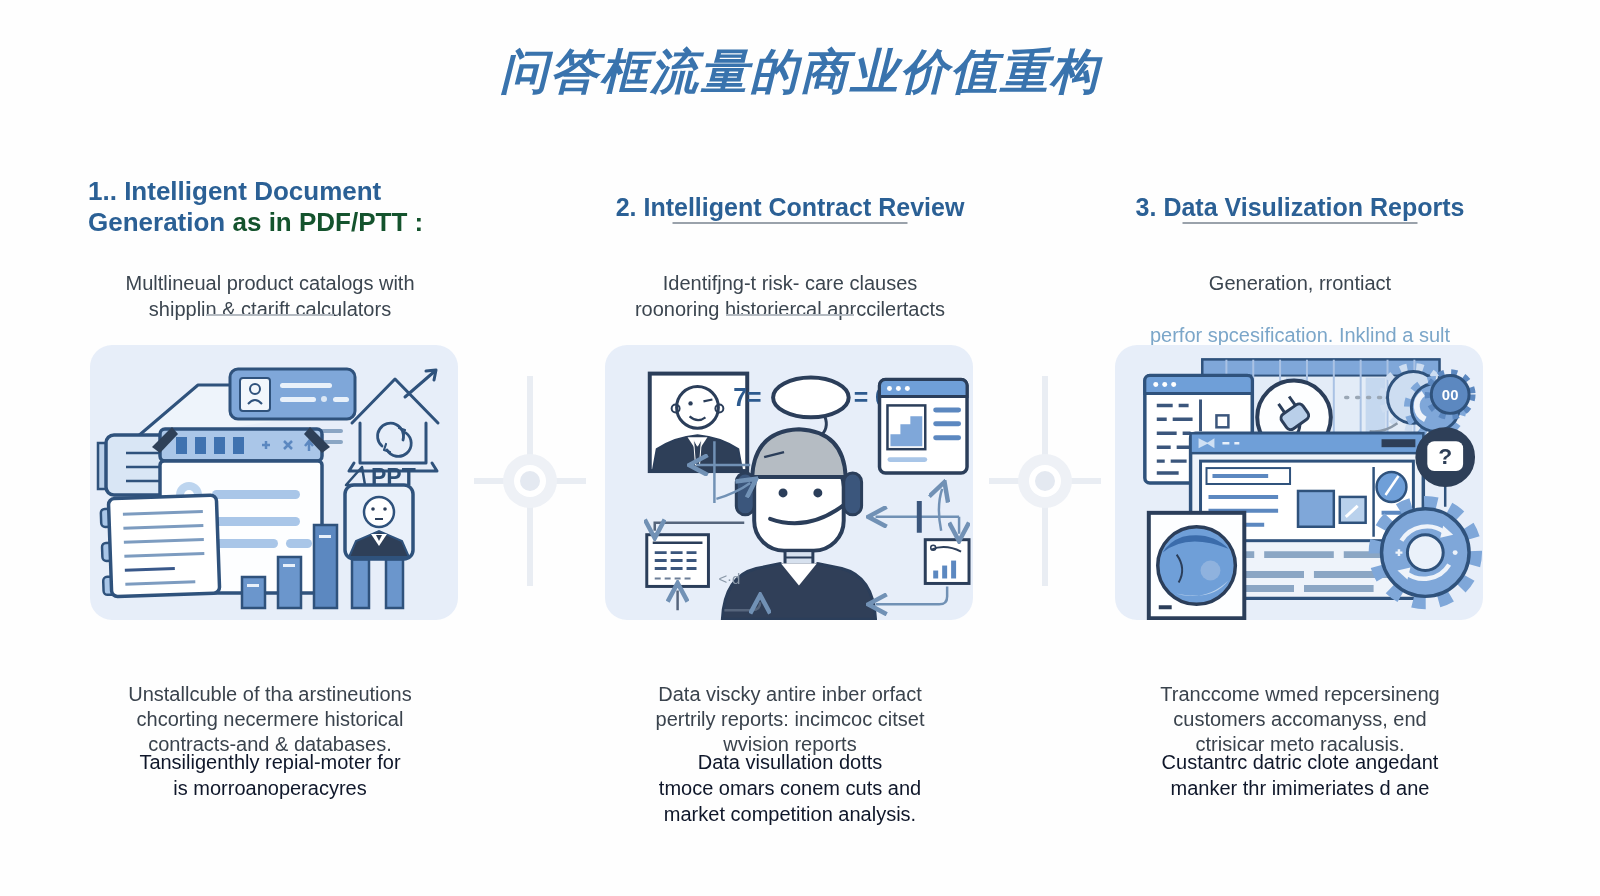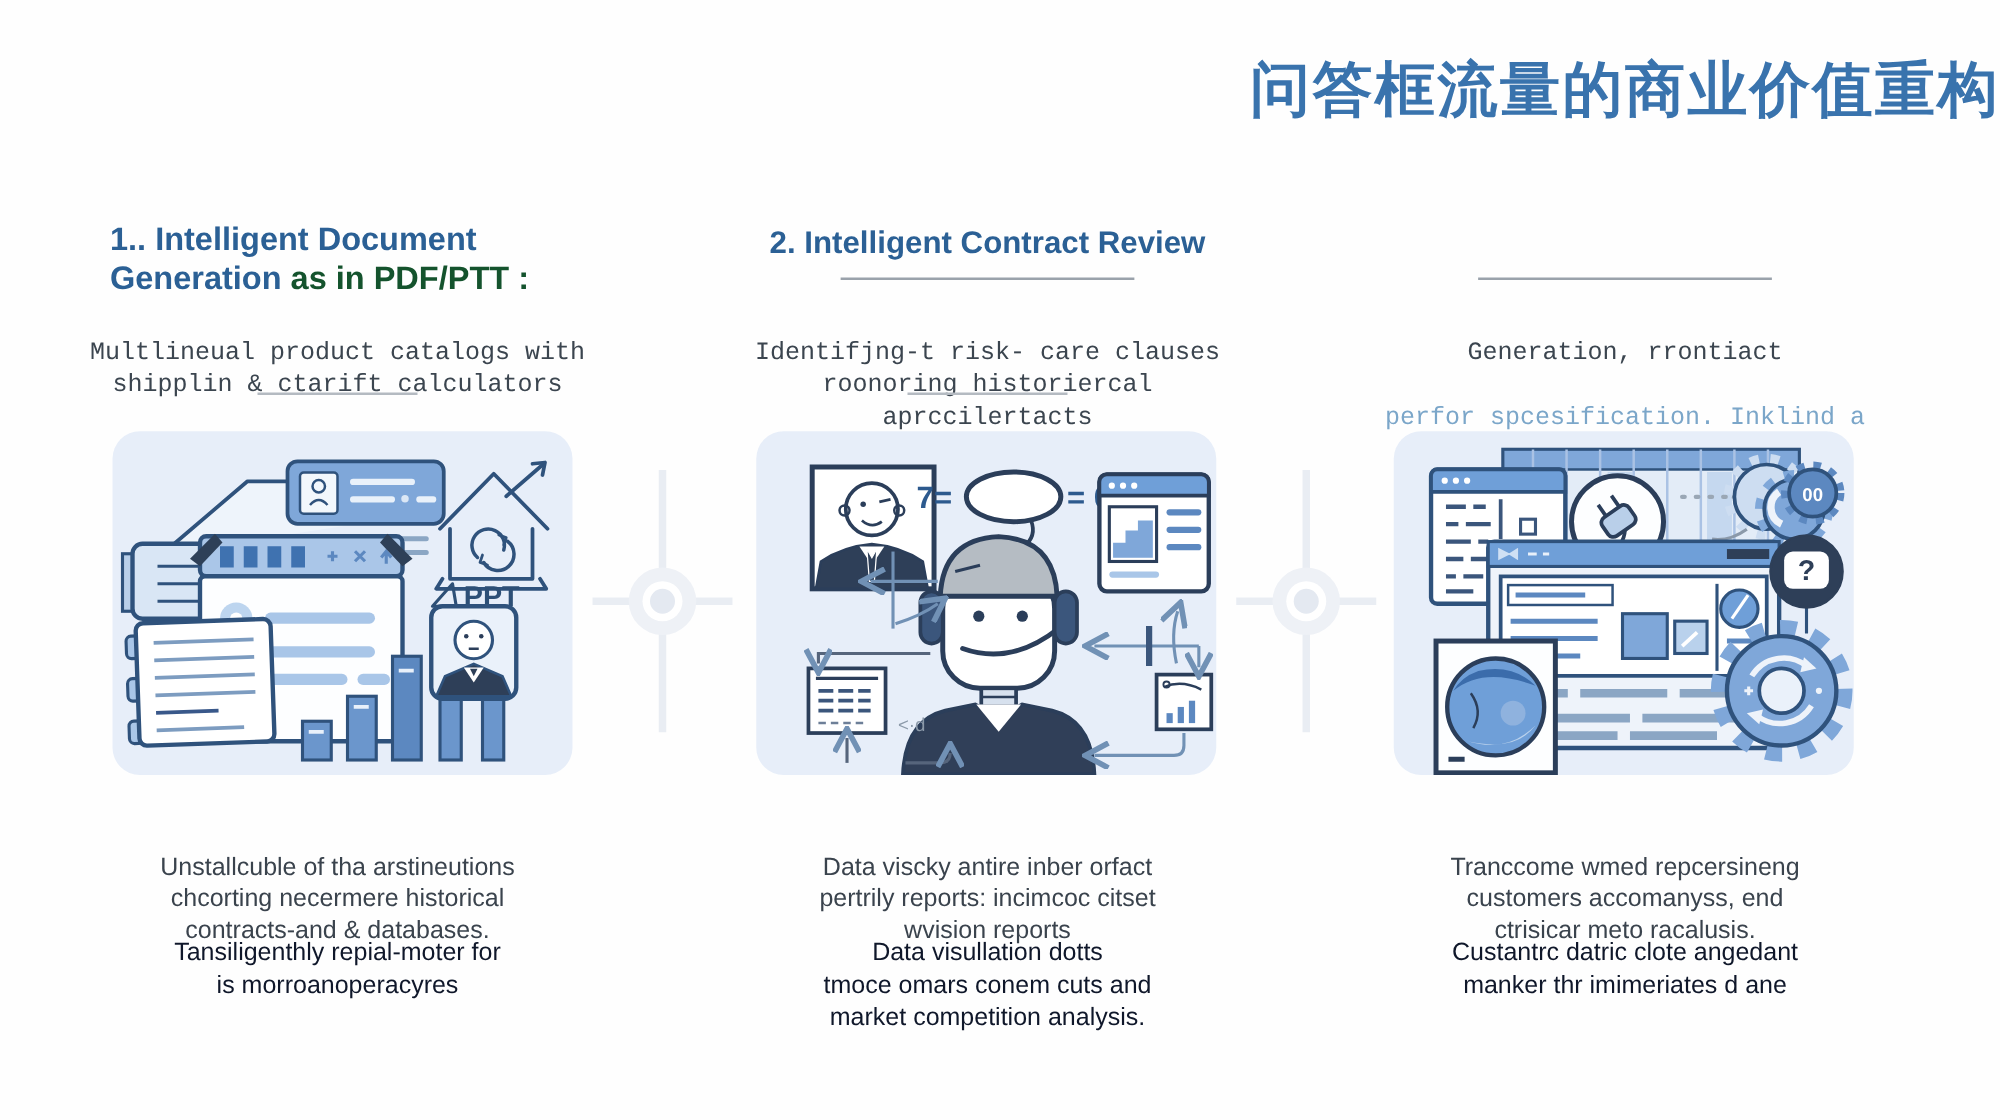--- a/index.html
+++ b/index.html
@@ -2,42 +2,42 @@
 <html><head>
 <meta charset="utf-8">
 <style>
   html,body { margin:0; padding:0; background:#ffffff; }
   .canvas {
     position:relative; width:1600px; height:896px; background:#fefefe;
     font-family:"Liberation Sans", sans-serif; overflow:hidden;
   }
   .page-title {
     position:absolute; top:40px; left:0; width:100%;
-    text-align:right; font-size:48px; font-weight:bold;
-    color:#3973ad; letter-spacing:2px;
+    text-align:center; font-size:48px; font-weight:bold;
+    color:#3973ad; letter-spacing:2px;font-style:italic;
   }
   .col { position:absolute; top:0; width:400px; height:896px; }
   .col-1 { left:70px; } .col-2 { left:590px; } .col-3 { left:1100px; }
 
   .heading {
-    position:absolute; top:179px; width:100%; text-align:center;
+    position:absolute; top:192px; width:100%; text-align:center;
     font-size:25px; font-weight:bold; color:#2b6095; line-height:31px;
   }
   .col-1 .heading { top:176px; text-align:left; padding-left:18px; width:378px; font-size:26px; }
   .heading .light { color:#14532d;margin-top:44px; }
 
   .divider1 {
     position:absolute; top:222px; left:50%; transform:translateX(-50%);
     width:235px; border-top:2px solid #9aa2ab; height:0;
   }
   .subtitle {
     position:absolute; top:244px; width:100%; text-align:center;
     font-size:20px; line-height:26px; color:#3b454f; white-space:pre-line;
   }
-  .subtitle span { display:block; white-space:pre-line;font-family:Liberation Mono, monospace; }
+  .subtitle span { display:block; white-space:pre-line; }
   .subtitle .light { color:#7ba6c9; }
   .divider2 {
     position:absolute; top:314px; left:50%; transform:translateX(-50%);
     width:128px; border-top:2px solid #b4bac1; height:0;
   }
   .card {
     position:absolute; top:345px; left:15px; width:368px; height:275px;
     border-radius:22px; background:#e7eef9; overflow:hidden;
   }
   .col-1 .card { left:20px; }
@@ -296,20 +296,24 @@
 
     <div class="body-dark">Data viscky antire inber orfact
 pertrily reports: incimcoc citset
 wvision reports</div>
     <div class="body-light">Data visullation dotts
 tmoce omars conem cuts and
 market competition analysis.</div>
   </div>
 
   <div class="col col-3">
+    <div class="heading">
+      <span class="dark">3. Data Visulization Reports</span>
+      <span class="light"></span>
+    </div>
     <div class="divider1"></div>
     <div class="subtitle">
       <span class="dark">Generation, rrontiact</span>
       <span class="light">perfor spcesification. Inklind a sult
 geerate-bay bay contaports</span>
     </div>
 
     <div class="card">
       <svg width="368" height="275" viewBox="0 0 370 275">
 

